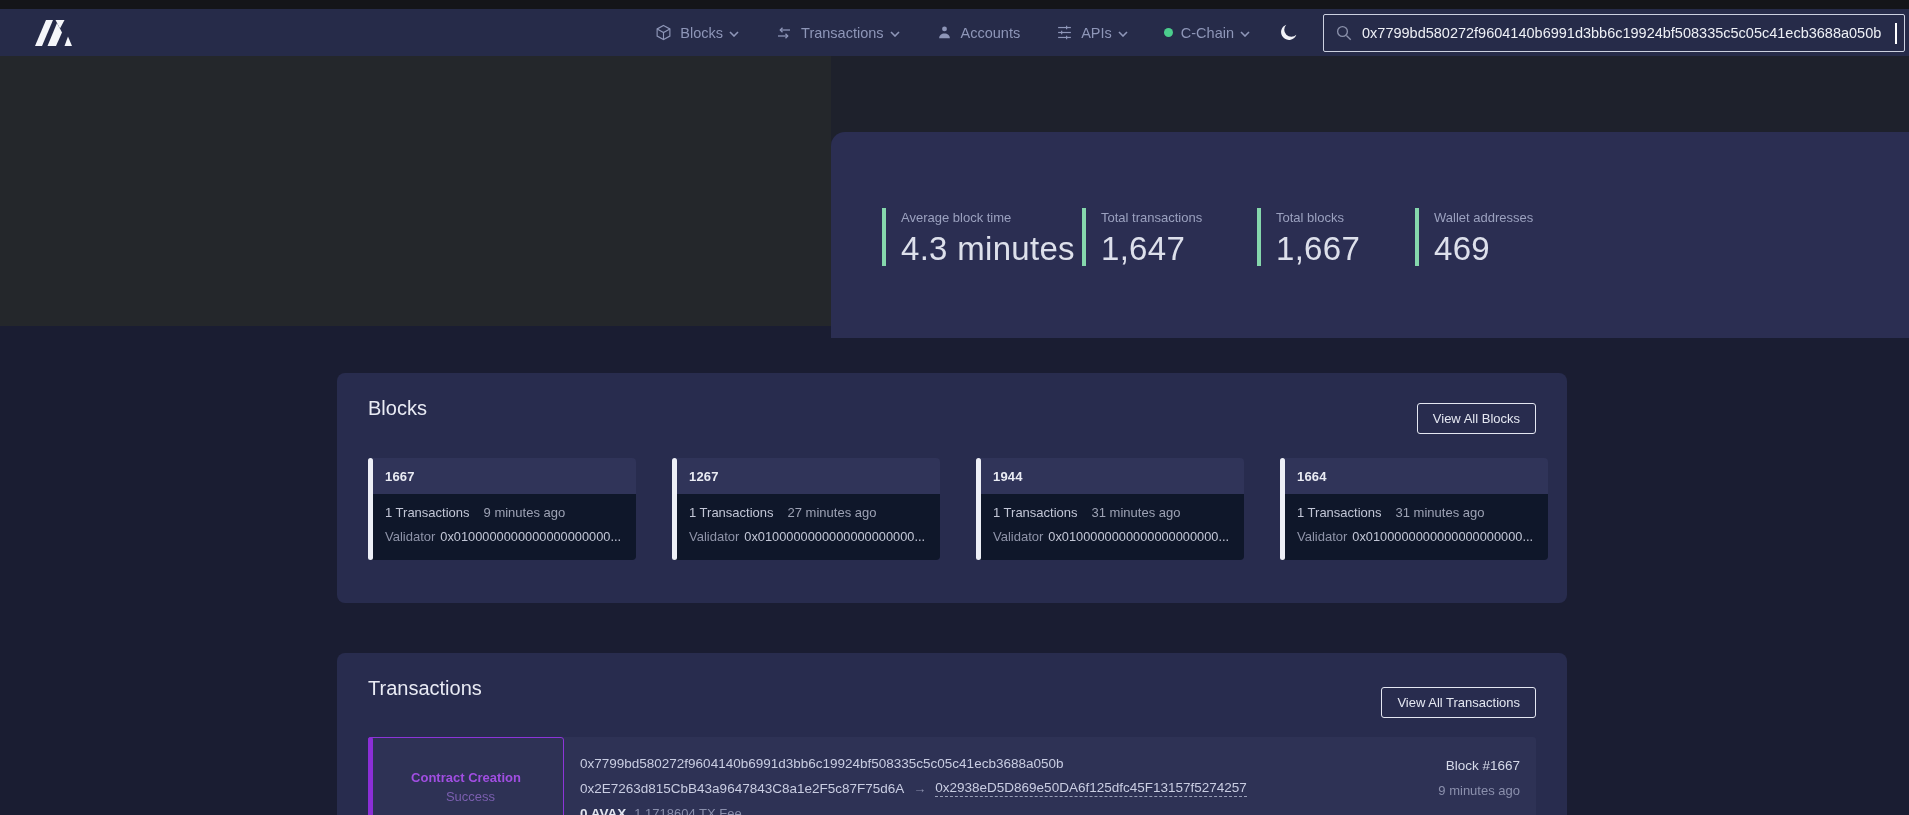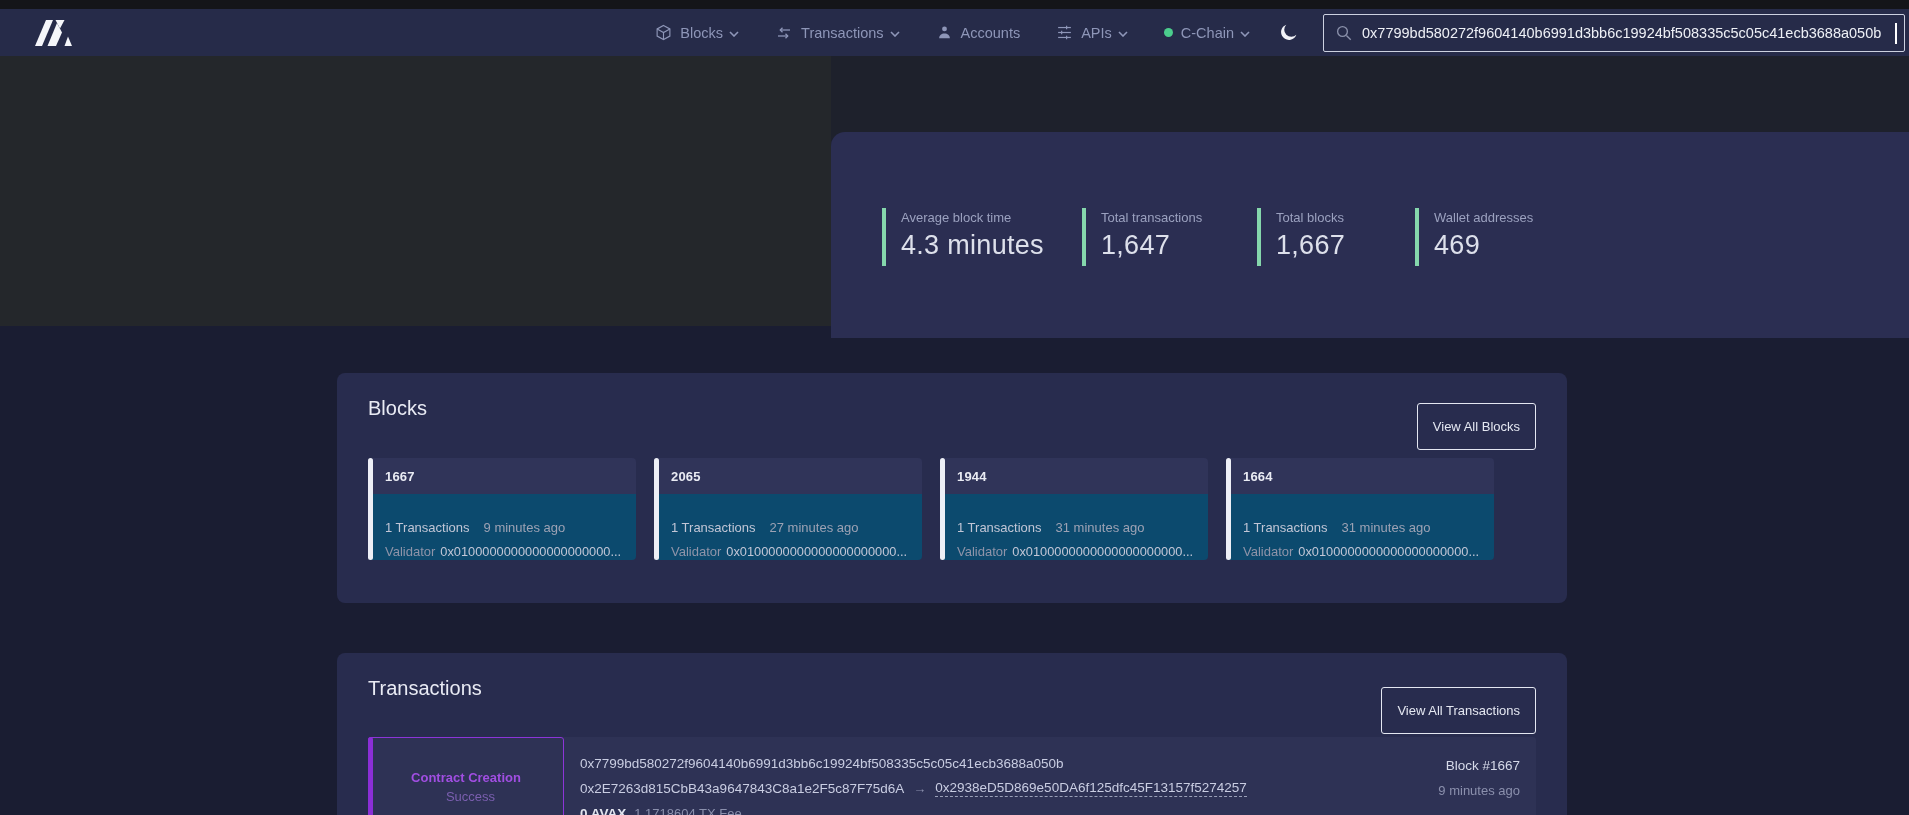--- a/index.html
+++ b/index.html
@@ -27,42 +27,42 @@
   .caret { position:absolute; right:7px; top:8px; width:2px; height:21px; background:#ffffff; }
 
   
   .hero { position:absolute; top:56px; left:0; width:1909px; height:270px; }
   .hero-left { position:absolute; left:0; top:0; width:831px; height:270px; background:#24272b; }
   .hero-right { position:absolute; left:831px; top:0; width:1078px; height:270px; background:#1e212c; }
   .stats-panel { position:absolute; left:0; top:76px; width:1078px; height:206px; background:#2b2e52;
                  border-radius:14px 0 0 0; }
   .stat { position:absolute; top:76px; height:58px; border-left:4px solid #85d7ac; padding:2px 0 0 15px; }
   .stat-label { font-size:13px; color:#9ba1bf; margin-bottom:5px; }
-  .stat-value { font-size:27px; font-weight:300; color:#dde0eb; letter-spacing:0.3px; }
+  .stat-value { font-size:33px; font-weight:300; color:#dde0eb; letter-spacing:0.3px; }
   .stat-0 { left:51px; } .stat-1 { left:251px; } .stat-2 { left:426px; } .stat-3 { left:584px; }
 
   
   .panel { position:absolute; left:337px; width:1230px; background:#282c4e; border-radius:8px; }
   .blocks-panel { top:373px; height:230px; }
   .tx-panel { top:653px; height:262px; }
   .panel-title { position:absolute; left:31px; top:24px; font-size:20px; font-weight:400; color:#e9ebf4; }
-  .view-all-btn { position:absolute; right:31px; top:30px; height:47px; padding:0 15px;
+  .view-all-btn { position:absolute; right:31px; top:30px; height:31px; padding:0 15px;
                   background:transparent; border:1px solid #e4e7f1; border-radius:3px;
                   color:#e4e7f1; font-size:13px; font-family:"Liberation Sans", sans-serif; cursor:pointer; }
   .tx-panel .view-all-btn { top:34px; }
 
   
-  .cards { position:absolute; left:31px; top:85px; display:flex; gap:18px; }
+  .cards { position:absolute; left:31px; top:85px; display:flex; gap:36px; }
   .block-card { position:relative; width:268px; height:102px; border-radius:4px; cursor:pointer; }
   .pill { position:absolute; left:0; top:0; bottom:0; width:5px; border-radius:3px; background:#edeff6; z-index:2; }
   .card-top { position:absolute; left:2px; right:0; top:0; height:36px; background:#303459;
               border-radius:0 4px 0 0; display:flex; align-items:center; padding-left:15px; }
   .block-number { font-size:13px; font-weight:700; color:#e9ebf3; letter-spacing:0.2px; }
-  .card-bottom { position:absolute; left:2px; right:0; top:36px; bottom:0; background:#0c4a6e;
-                 border-radius:0 0 4px 0; padding:26px 0 0 15px; }
+  .card-bottom { position:absolute; left:2px; right:0; top:36px; bottom:0; background:#0f172a;
+                 border-radius:0 0 4px 0; padding:11px 0 0 15px; }
   .card-line1 { display:flex; gap:14px; font-size:13px; color:#c2c6d6; }
   .card-line1 .age { color:#9da2b4; }
   .card-line2 { margin-top:9px; font-size:12.8px; color:#c2c6d6; white-space:nowrap; overflow:hidden; width:245px; }
   .card-line2 .vlabel { color:#8f94a9; font-size:13px; margin-right:5px; }
 
   
   .tx-row { position:absolute; left:31px; top:84px; width:1168px; height:100px; background:#2e3255; border-radius:3px; }
   .tx-status { position:absolute; left:0; top:0; width:196px; height:100px; border:1px solid #8c35d8;
                border-radius:3px; display:flex; flex-direction:column; justify-content:center;
                align-items:center; gap:4px; }
@@ -220,21 +220,21 @@
           </div>
           <div class="card-line2">
             <span class="vlabel">Validator</span><span class="vval">0x0100000000000000000000...</span>
           </div>
         </div>
       </div>
 
       <div class="block-card">
         <span class="pill"></span>
         <div class="card-top">
-          <span class="block-number">2065</span>
+          <span class="block-number">1267</span>
         </div>
         <div class="card-bottom">
           <div class="card-line1">
             <span class="txc">1 Transactions</span>
             <span class="age">27 minutes ago</span>
           </div>
           <div class="card-line2">
             <span class="vlabel">Validator</span><span class="vval">0x0100000000000000000000...</span>
           </div>
         </div>

